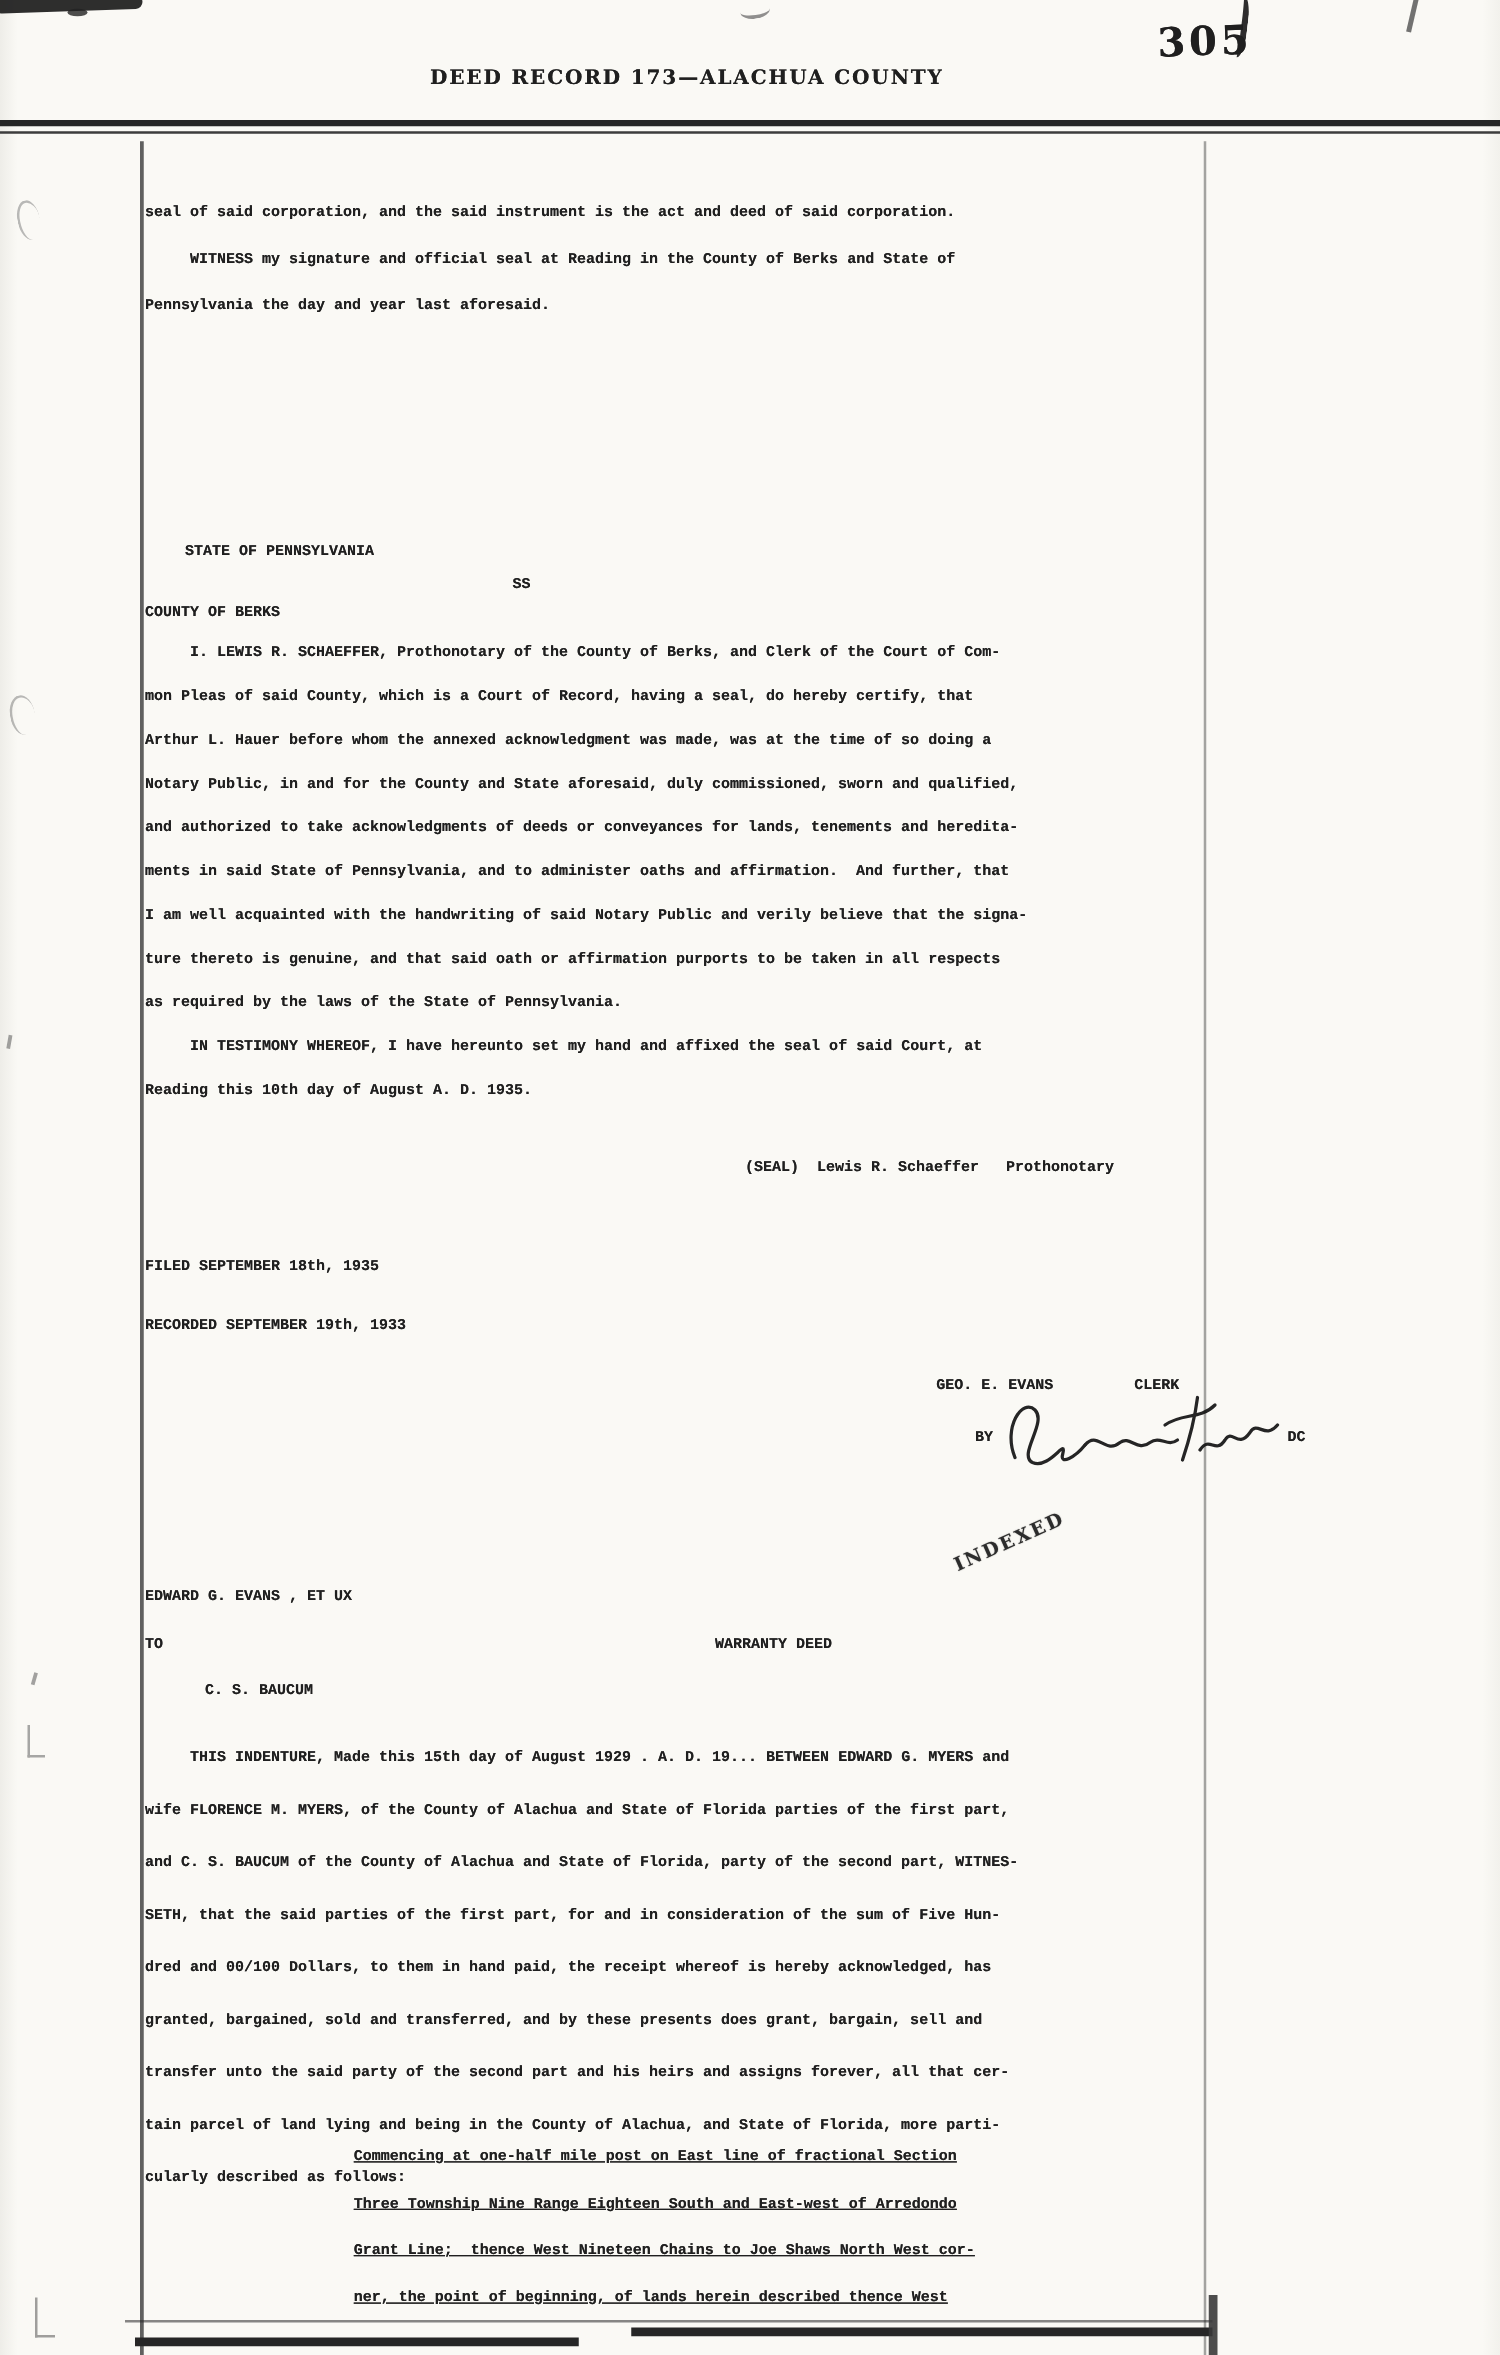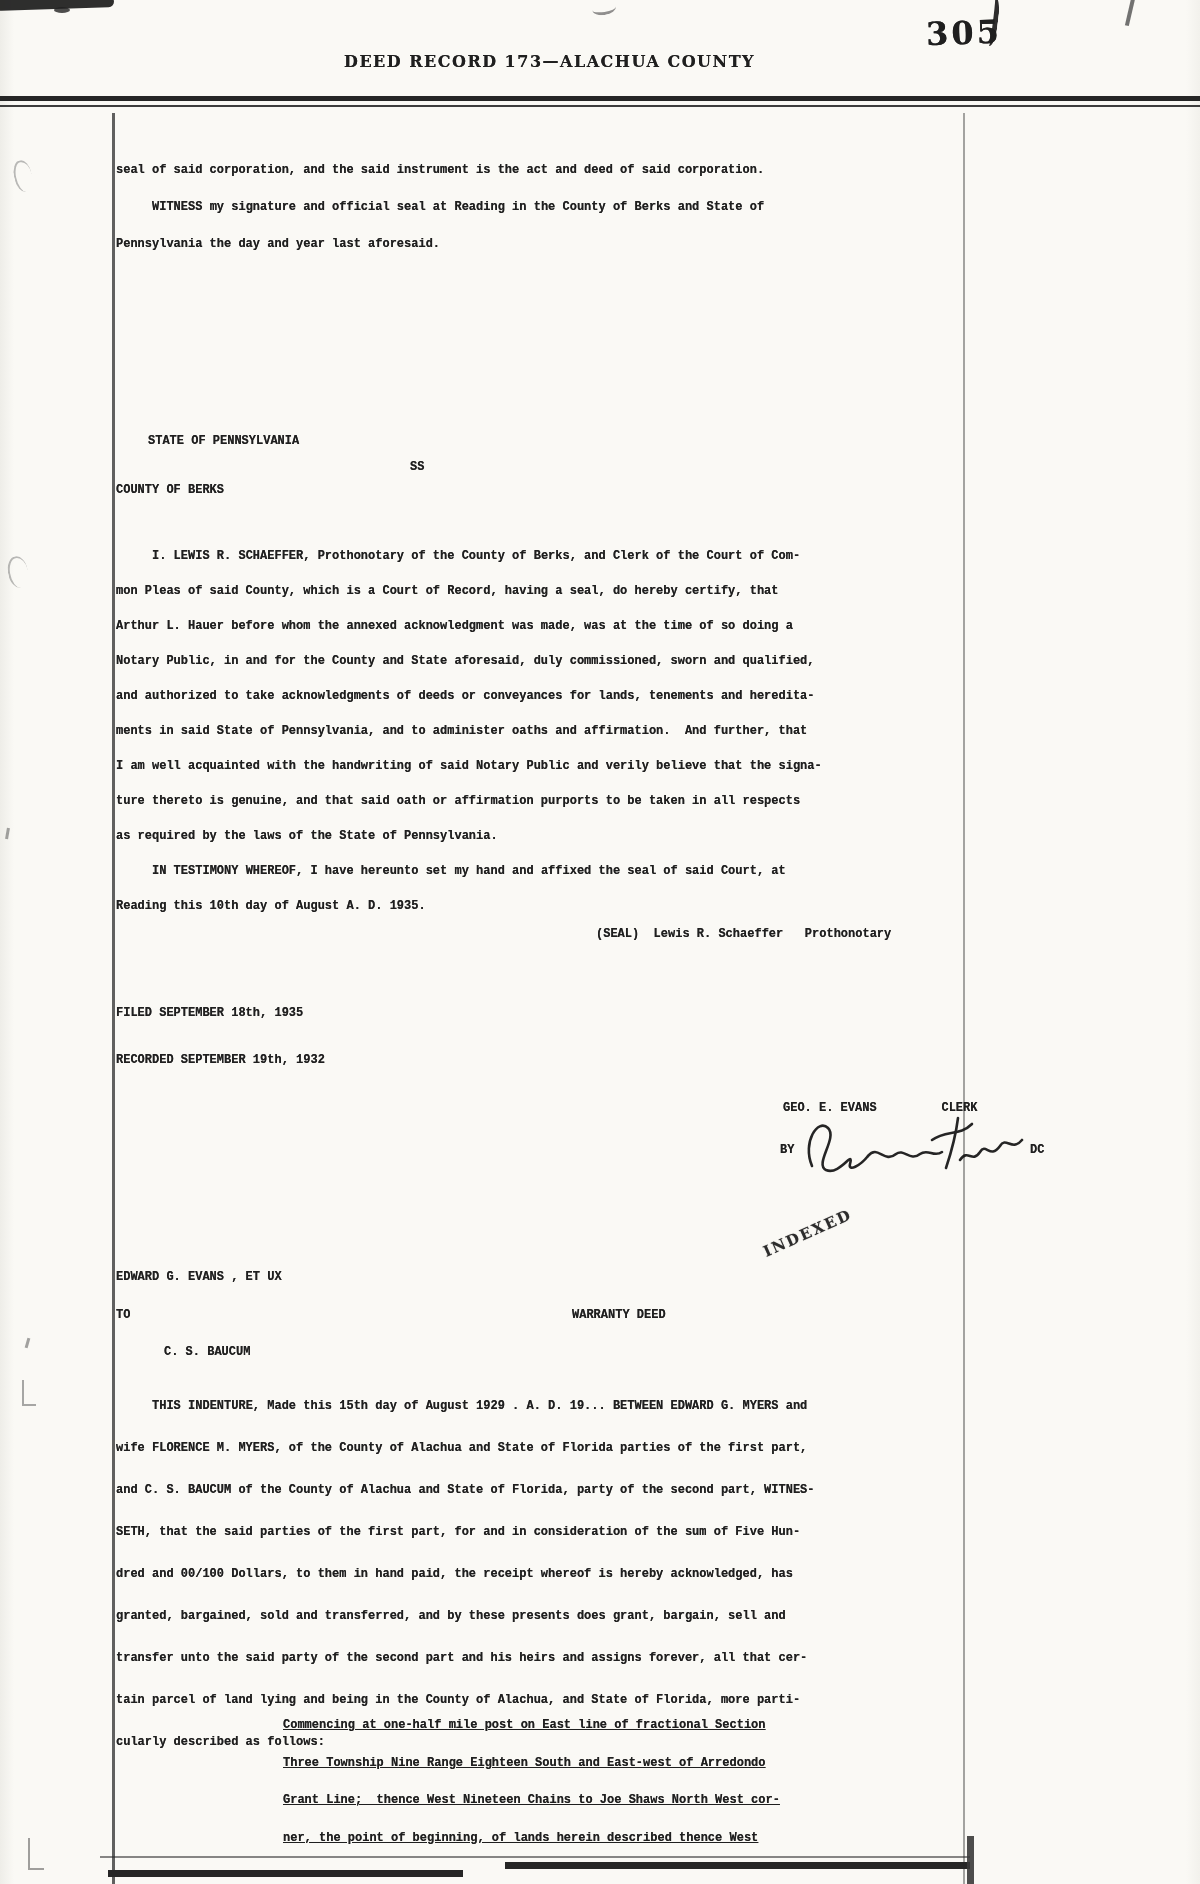--- a/index.html
+++ b/index.html
@@ -63,38 +63,38 @@
 
   <div class="tw" style="left:116px;top:152px;line-height:37px;width:900px;">seal of said corporation, and the said instrument is the act and deed of said corporation.
      WITNESS my signature and official seal at Reading in the County of Berks and State of
 Pennsylvania the day and year last aforesaid.</div>
 
 
   <div class="tw" style="left:116px;top:430px;line-height:22px;padding-left:32px;">STATE OF PENNSYLVANIA</div>
   <div class="tw" style="left:410px;top:456px;line-height:22px;">SS</div>
   <div class="tw" style="left:116px;top:479px;line-height:22px;">COUNTY OF BERKS</div>
 
-  <div class="tw" style="left:116px;top:539px;line-height:35px;width:900px;">     I. LEWIS R. SCHAEFFER, Prothonotary of the County of Berks, and Clerk of the Court of Com-
+  <div class="tw" style="left:116px;top:505px;line-height:35px;width:900px;">     I. LEWIS R. SCHAEFFER, Prothonotary of the County of Berks, and Clerk of the Court of Com-
 mon Pleas of said County, which is a Court of Record, having a seal, do hereby certify, that
 Arthur L. Hauer before whom the annexed acknowledgment was made, was at the time of so doing a
 Notary Public, in and for the County and State aforesaid, duly commissioned, sworn and qualified,
 and authorized to take acknowledgments of deeds or conveyances for lands, tenements and heredita-
 ments in said State of Pennsylvania, and to administer oaths and affirmation.  And further, that
 I am well acquainted with the handwriting of said Notary Public and verily believe that the signa-
 ture thereto is genuine, and that said oath or affirmation purports to be taken in all respects
 as required by the laws of the State of Pennsylvania.
      IN TESTIMONY WHEREOF, I have hereunto set my hand and affixed the seal of said Court, at
 Reading this 10th day of August A. D. 1935.</div>
 
   <div class="tw" style="left:596px;top:922px;line-height:24px;">(SEAL)  Lewis R. Schaeffer   Prothonotary</div>
 
   <div class="tw" style="left:116px;top:990px;line-height:47px;width:600px;">FILED SEPTEMBER 18th, 1935
-RECORDED SEPTEMBER 19th, 1932</div>
+RECORDED SEPTEMBER 19th, 1933</div>
 
-  <div class="tw" style="left:783px;top:1096px;line-height:24px;">GEO. E. EVANS         CLERK</div>
+  <div class="tw" style="left:749px;top:1096px;line-height:24px;">GEO. E. EVANS         CLERK</div>
   <div class="tw" style="left:780px;top:1138px;line-height:24px;">BY</div>
   <svg class="sig-svg" width="236" height="86" viewBox="0 0 236 86">
     <g fill="none" stroke="#141414" stroke-width="2.6" stroke-linecap="round" opacity=".92">
       <path d="M14 60 C4 36 20 12 30 22 C40 32 16 58 28 64 C42 70 56 42 52 58 C50 66 62 60 70 50"></path>
       <path d="M70 50 C80 38 86 58 98 48 C106 42 112 56 122 48 C130 42 136 52 144 46"></path>
       <path d="M160 12 C158 28 152 50 148 62"></path>
       <path d="M134 34 C148 24 162 30 174 18"></path>
       <path d="M162 54 C170 42 174 58 182 46 C188 36 192 54 202 40 C208 30 214 46 224 34"></path>
     </g>
   </svg>

